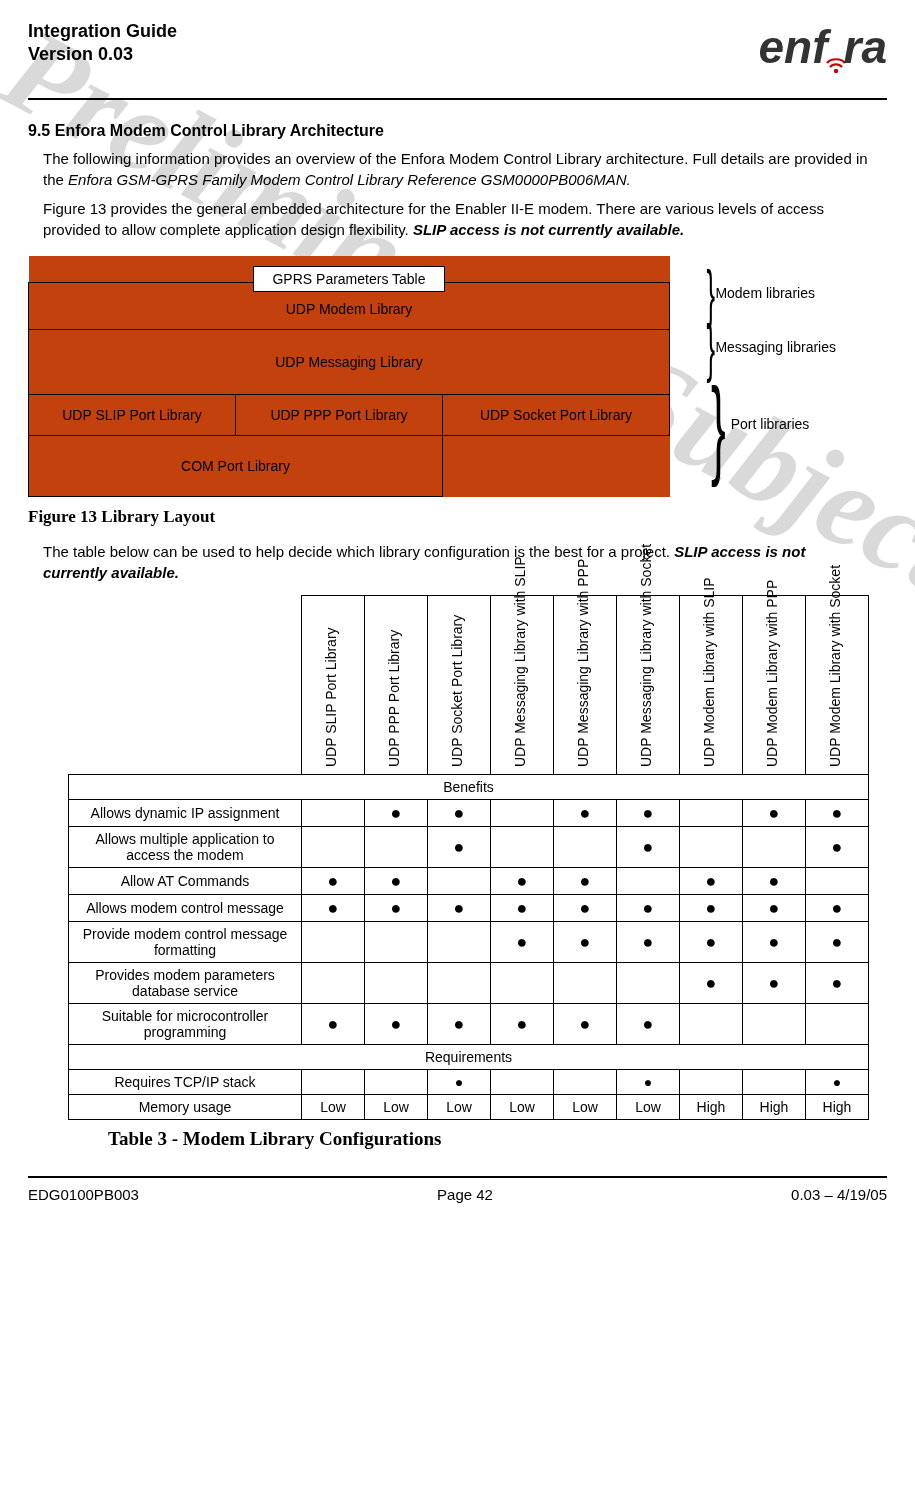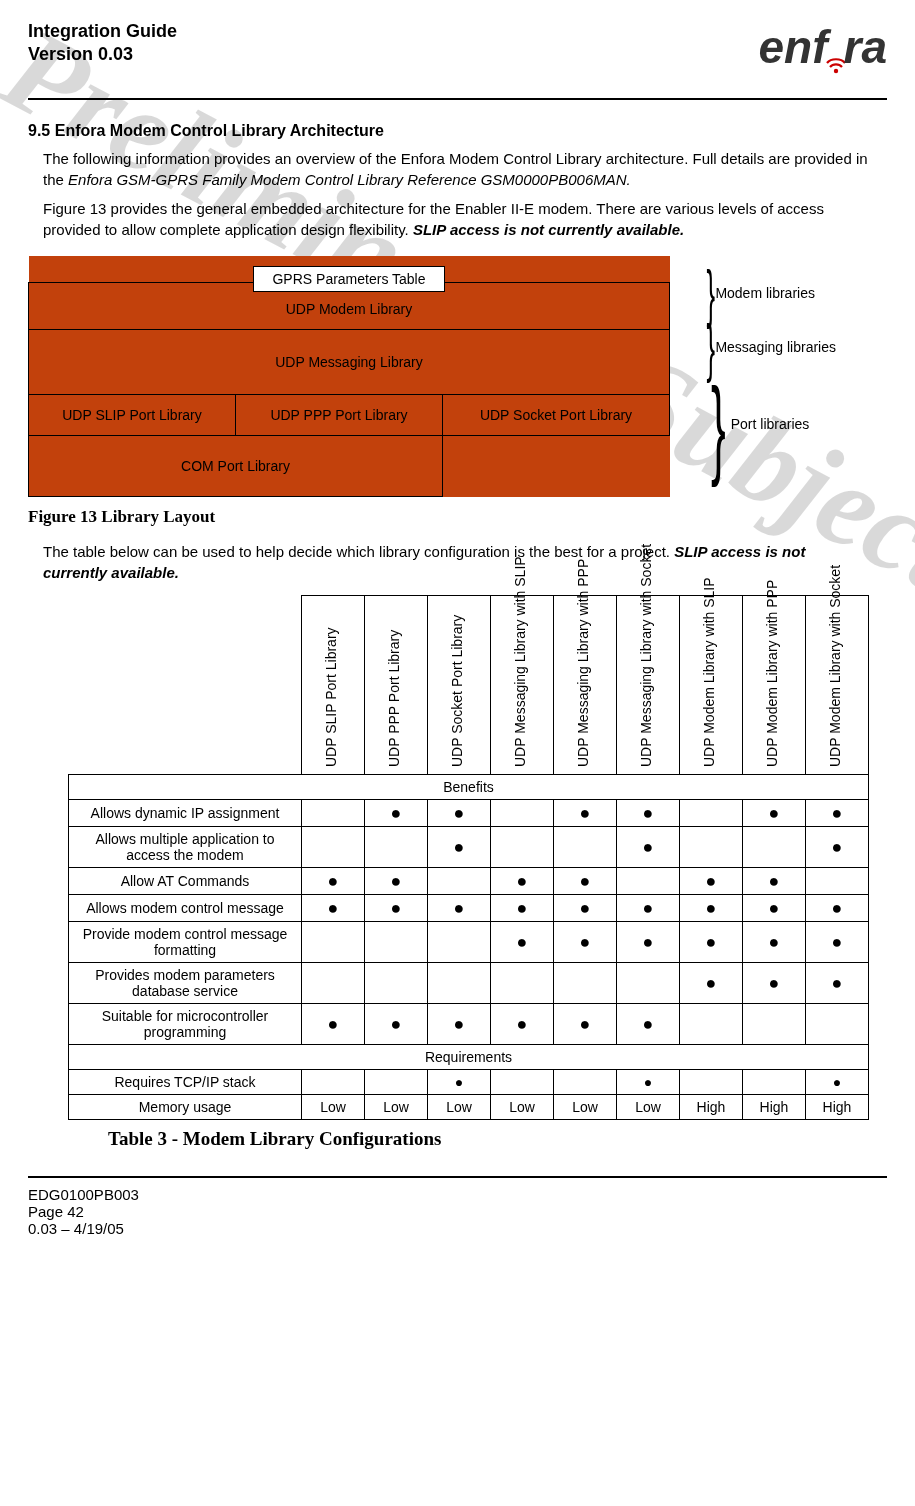--- a/index.html
+++ b/index.html
@@ -131,21 +131,20 @@
 
   .tbl-caption { font-family: "Times New Roman", serif; font-weight: bold; font-size: 19px; margin: 6px 0 0 80px; }
 
   .footer {
     border-top: 2px solid #000;
     margin-top: 26px;
     padding-top: 8px;
     display: flex;
     justify-content: space-between;
     font-size: 15px;
-    flex-direction: column;
   }
 </style>
 </head>
 <body>
 
 <div class="page">
   <div class="watermark">Preliminary - Subject to change</div>
   <div class="content">
 
     <div class="header">

